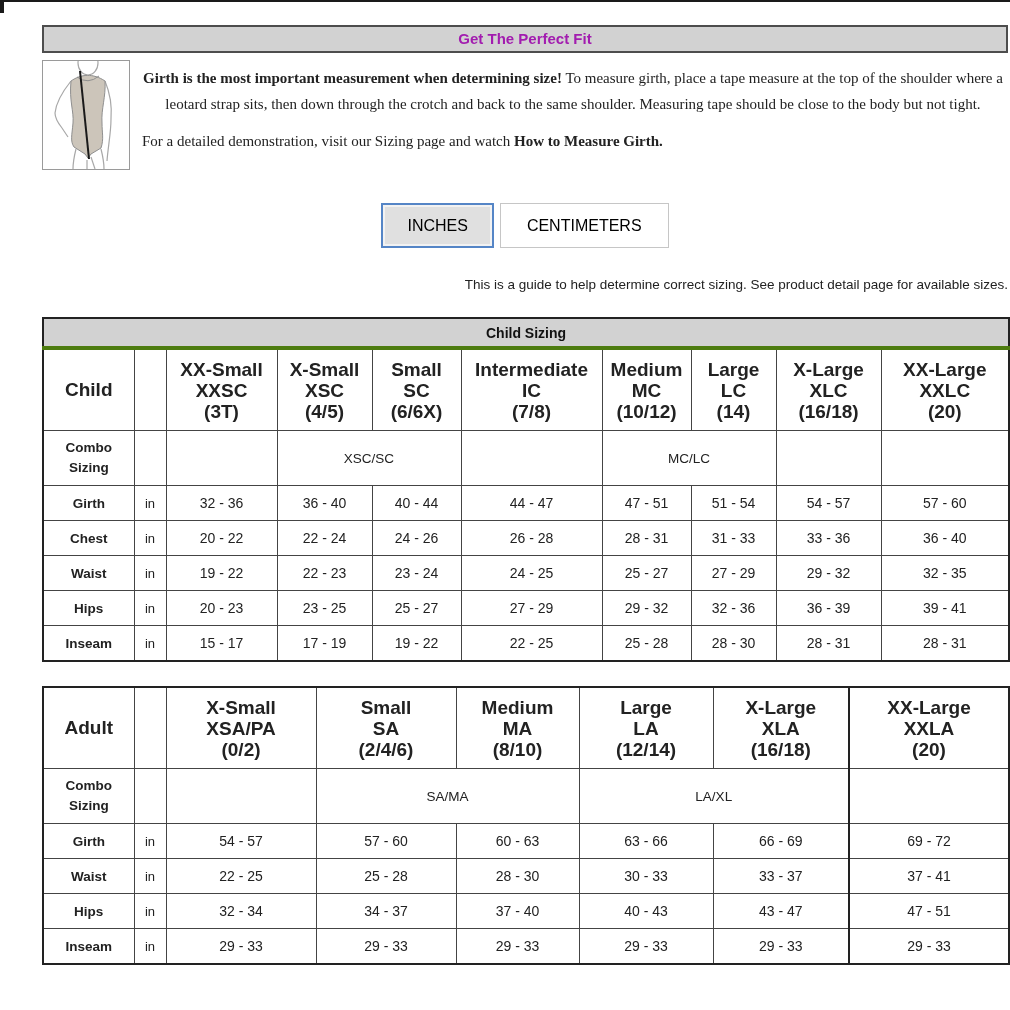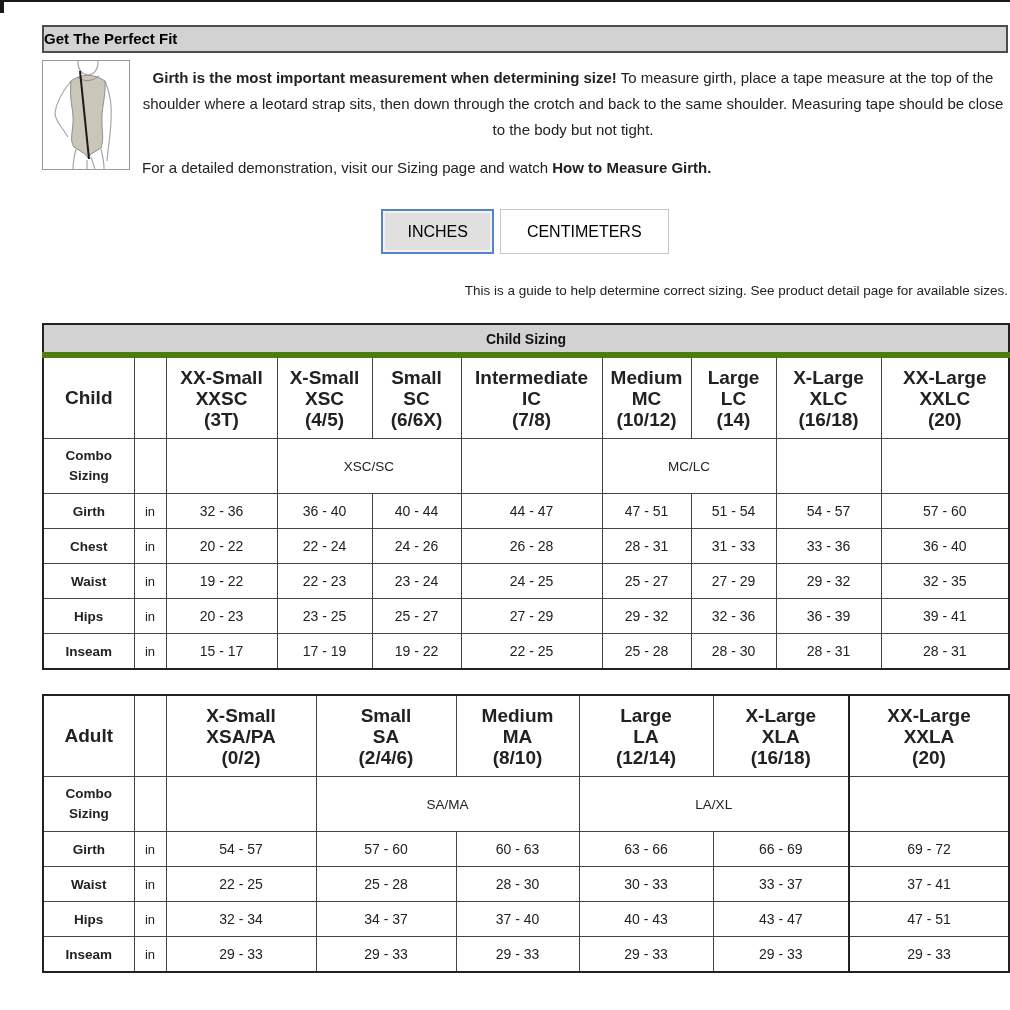--- a/index.html
+++ b/index.html
@@ -6,24 +6,24 @@
   body {
     width:1010px; height:1010px; background:#ffffff; position:relative;
     font-family:"Liberation Sans", sans-serif; color:#222; overflow:hidden;
   }
   .top-edge { position:absolute; top:0; left:0; width:1010px; height:2px; background:#1a1a1a; }
   .corner-notch { position:absolute; top:0; left:0; width:4px; height:13px; background:#1a1a1a; }
   .content { position:absolute; left:42px; top:25px; width:966px; }
 
   .title-bar {
     background:#d2d2d2; border:2px solid #4d4d4d; box-sizing:border-box;
-    height:28px; line-height:24px; font-weight:bold; font-size:15px; color:#000000;
-  }
-
-  .intro { display:flex; margin-top:7px; }
+    height:28px; line-height:24px; text-align:center; font-weight:bold; font-size:15px; color:#a21caf;
+  }
+
+  .intro { display:flex; margin-top:7px;font-family:Liberation Serif, serif; }
   .figure-box { width:86px; height:108px; border:1px solid #9a9a9a; flex:0 0 auto; background:#fff; }
   .intro-text { flex:1; padding:0 4px 0 12px; }
   .intro-text .lead { margin:5px 0 0 0; font-size:15px; line-height:26px; text-align:center; color:#222; }
   .demo-line { margin:16px 0 0 0; text-align:left; font-size:15px; color:#222; }
 
   .toggle-row { margin-top:33px; text-align:center; }
   .btn {
     display:inline-block; font-family:"Liberation Sans", sans-serif; font-size:16px; color:#000000;
     height:45px; vertical-align:middle; cursor:pointer; box-sizing:border-box;
   }
@@ -39,21 +39,21 @@
     border-collapse:collapse; table-layout:fixed; width:966px;
     border:2px solid #222; margin-top:25px;
   }
   table.sizing-table.adult { margin-top:24px; }
   .sizing-table td {
     border:1px solid #444; text-align:center; vertical-align:middle;
     font-size:14px; color:#222; padding:0; overflow:hidden;
   }
   .sizing-table .caption-row td {
     height:27px; background:#d2d2d2; font-weight:bold; font-size:14px;
-    border-bottom:6px solid #4d7c0f; color:#111;
+    border-bottom:4px solid #4d7c0f; color:#111;
   }
   .sizing-table .header-row td { height:80px; font-weight:bold; font-size:19px; }
   .sizing-table .size-head div { line-height:21px; }
   .sizing-table .combo-row td { height:54px; font-size:13.5px; }
   .sizing-table .combo-label { font-weight:bold; }
   .sizing-table .combo-label div { line-height:20px; }
   .sizing-table .data-row td { height:34px; }
   .sizing-table .row-label { font-weight:bold; font-size:13.5px; }
   .sizing-table .unit-cell { font-size:13px; }
   

